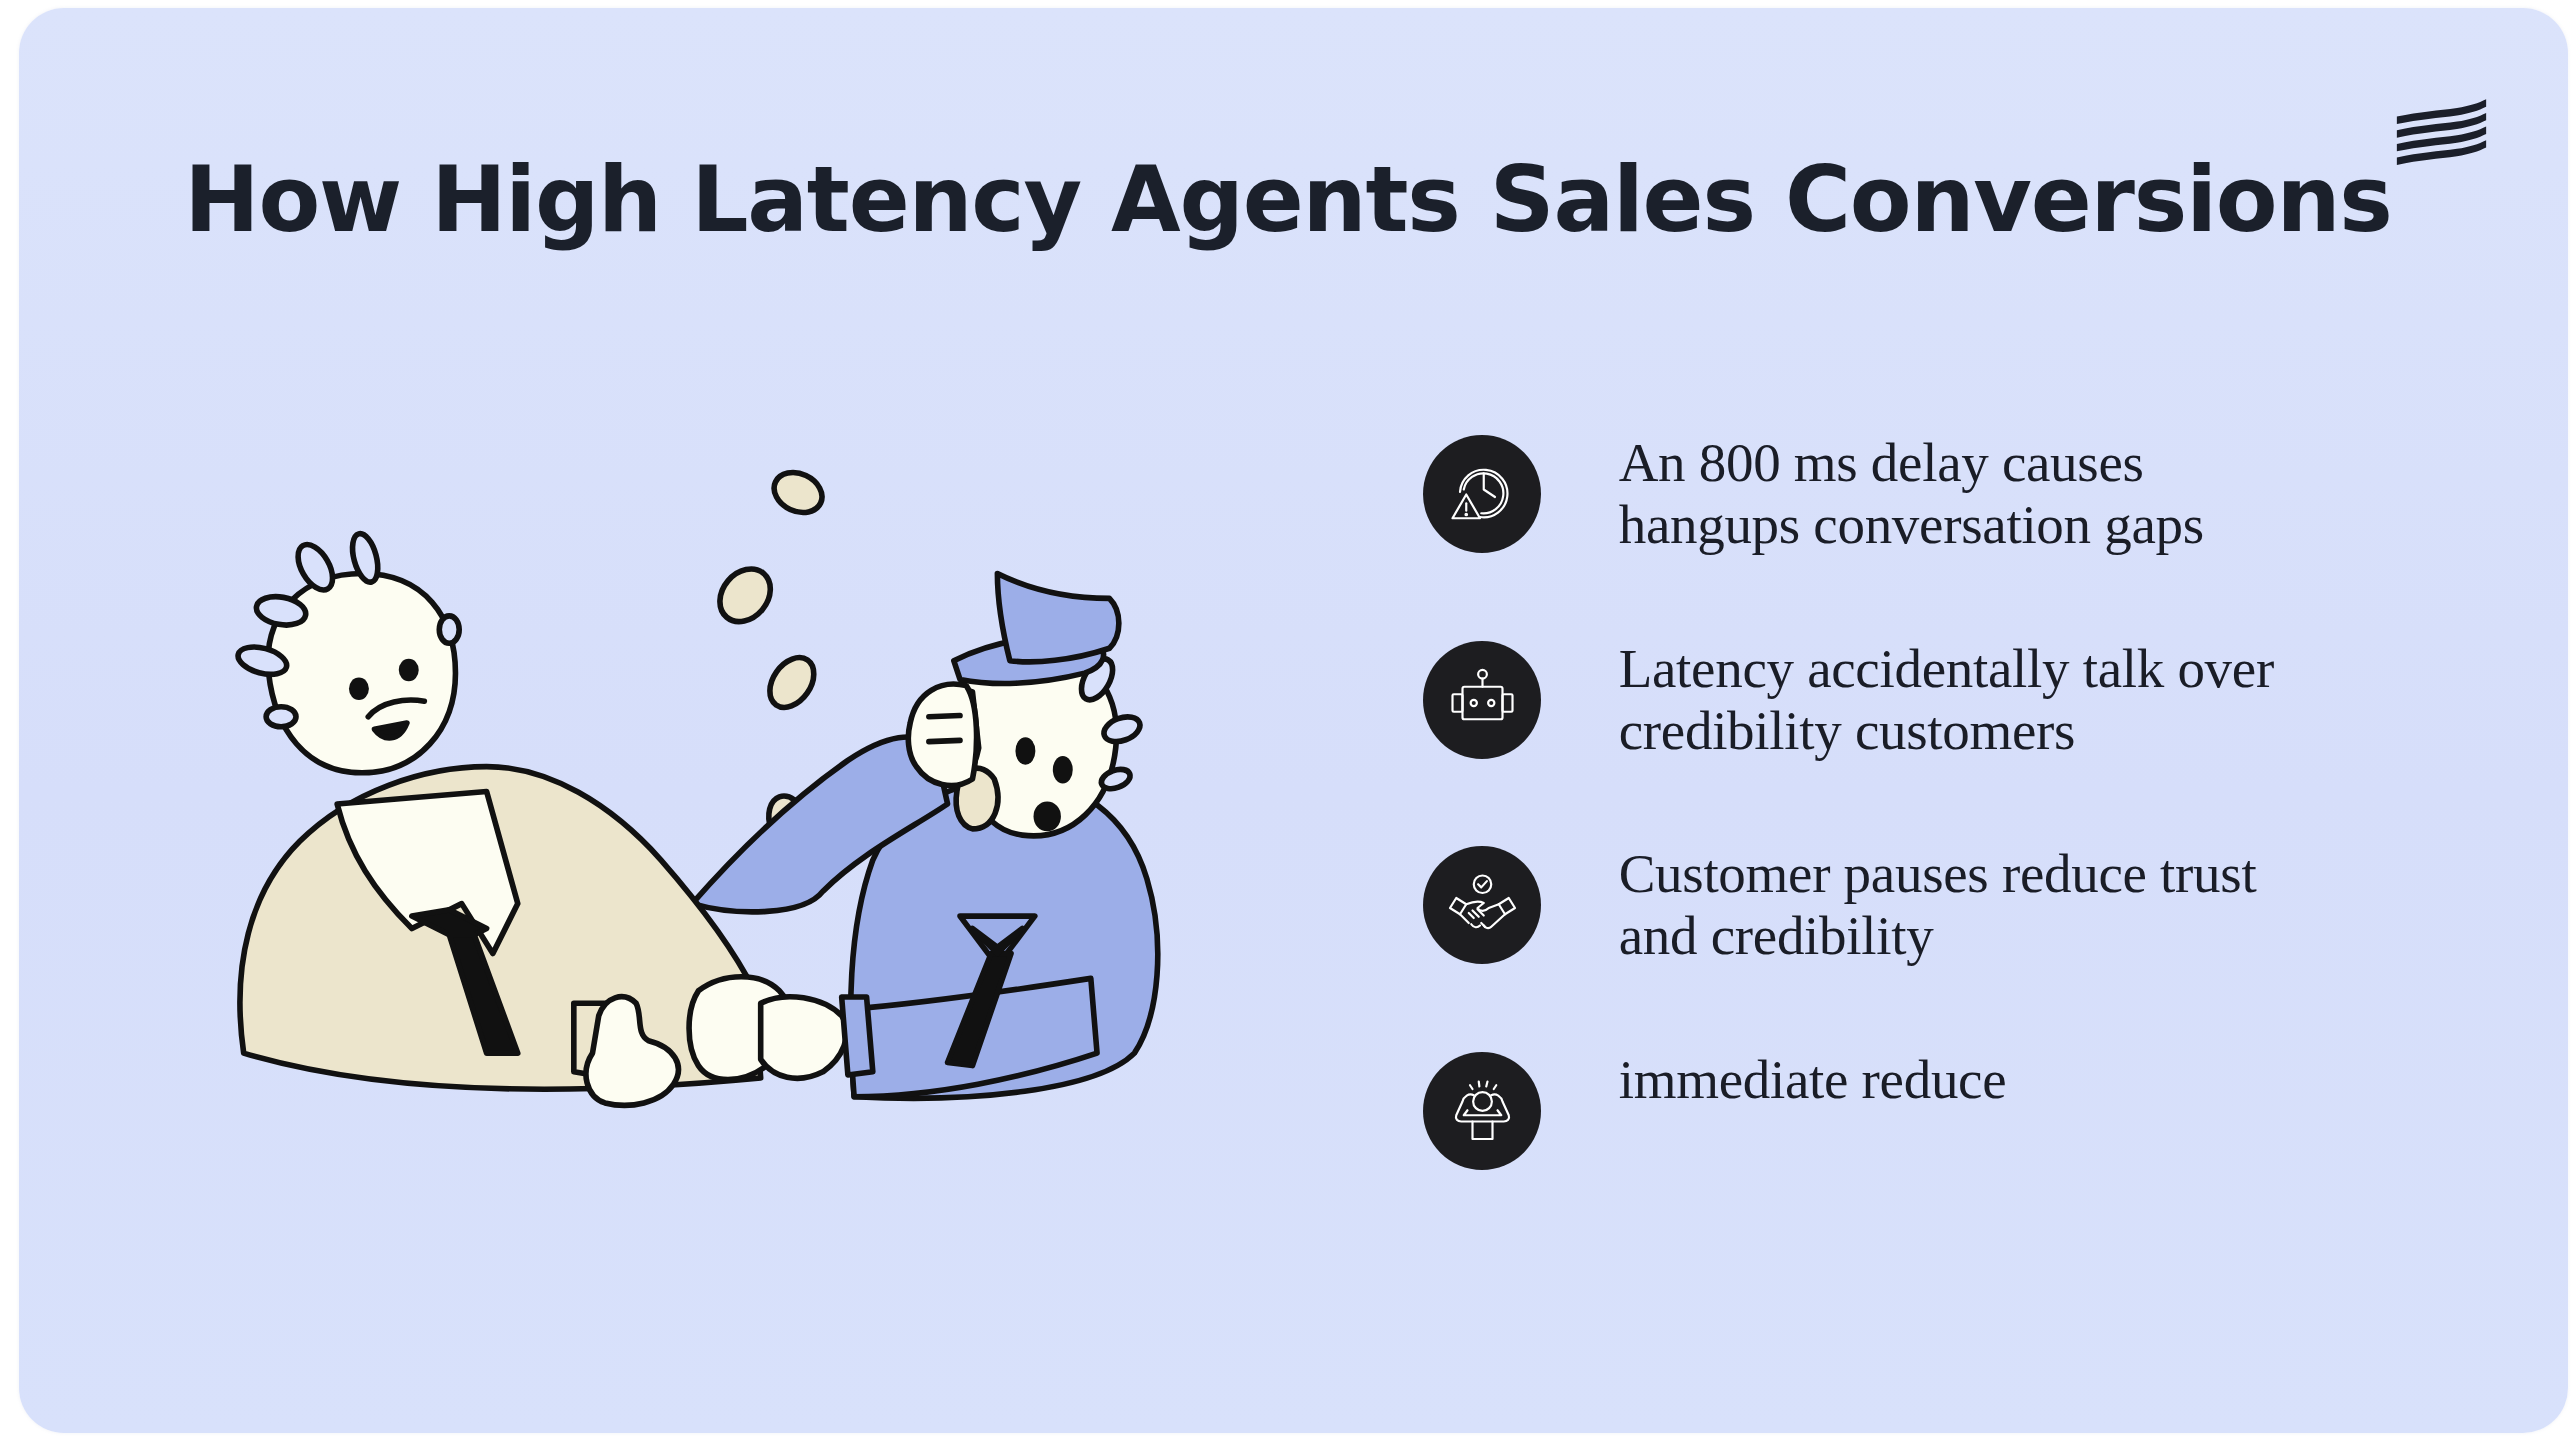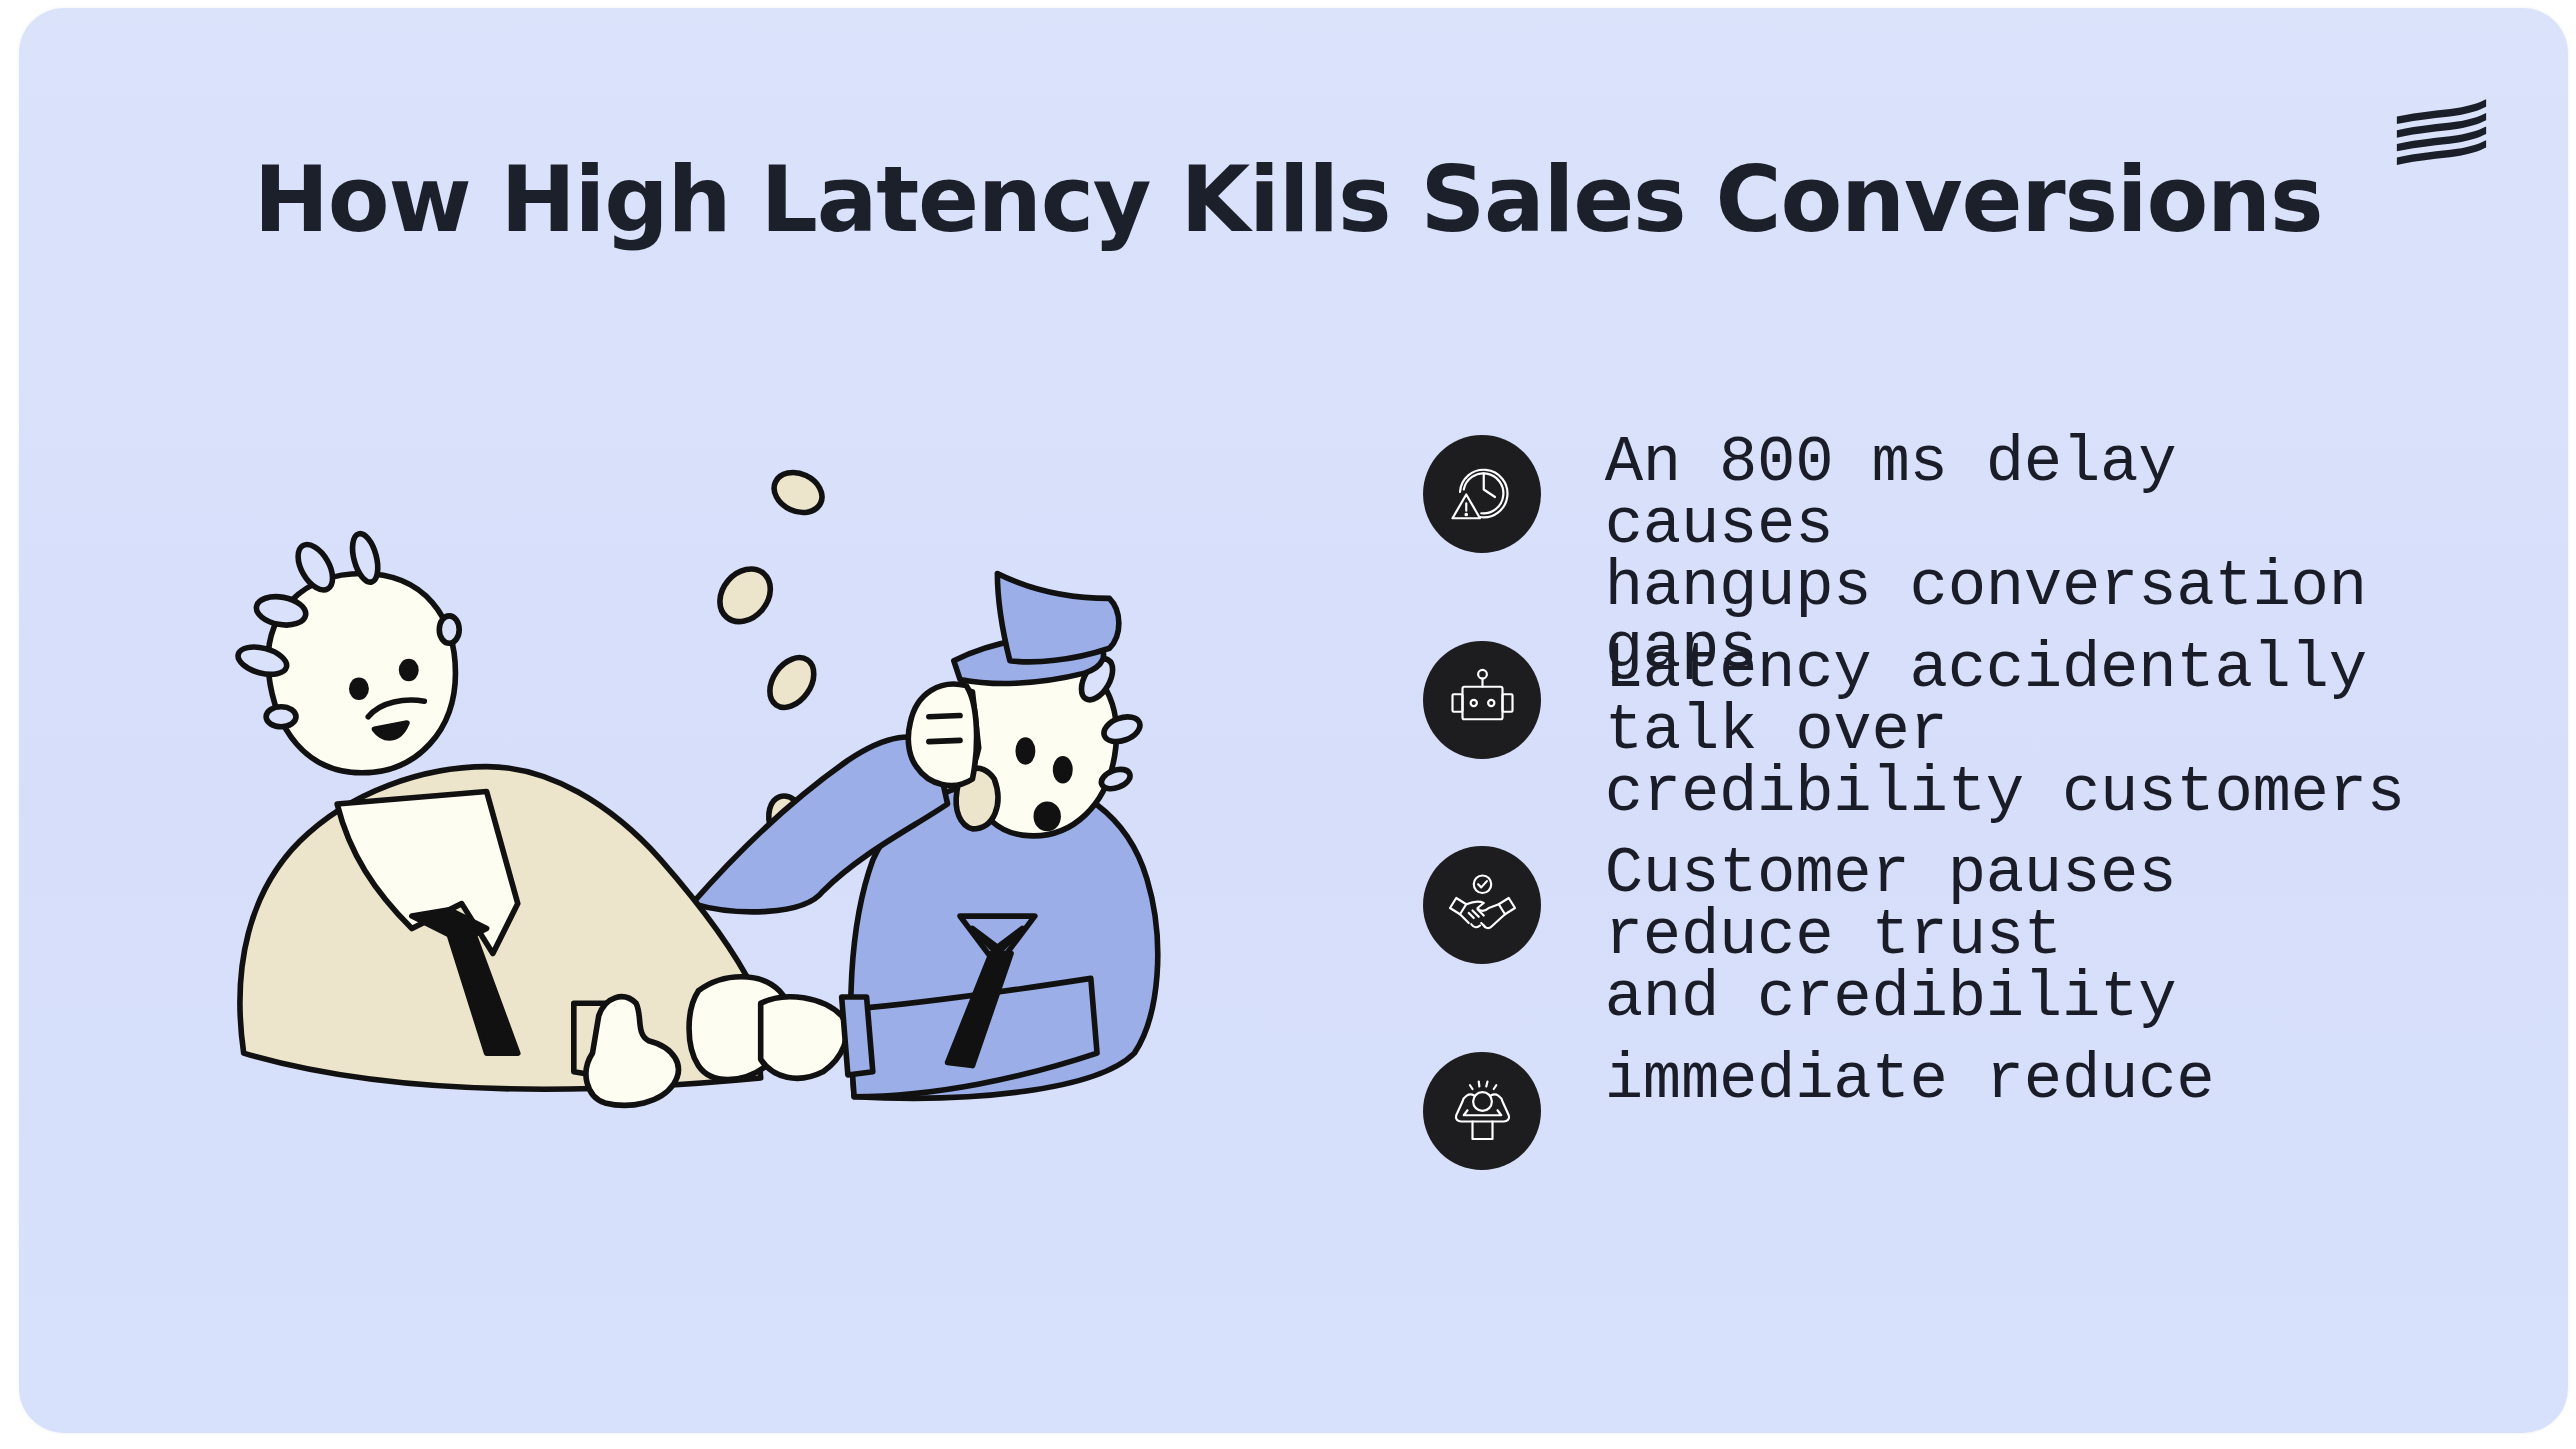--- a/index.html
+++ b/index.html
@@ -75,45 +75,45 @@
   }
   .point .icon-circle svg {
     position: absolute;
     left: 22px;
     top: 22px;
     width: 75px;
     height: 75px;
   }
   .point .text {
     position: absolute;
-    left: 182px;
+    left: 196px;
     top: -2.5px;
     width: 835px;
-    font-family: Liberation Mono, monospace;
-    font-size: 64px;
+    font-family: Liberation Serif, serif;
+    font-size: 55px;
     line-height: 62px;
     color: #1a1d27;
     letter-spacing: -0.3px;
   }
 </style>
 </head>
 <body>
 
 <div class="card">
 
   <svg class="logo" viewBox="0 0 150 120">
     <g fill="#1b1f2a">
       <path d="M3,36 C40,28 70,26 100,22 C120,19 135,14 147,8 L147,20 C135,26 120,31 100,34 C70,38 40,40 3,48 Z"></path>
       <path d="M3,58 C40,50 70,48 100,44 C120,41 135,36 147,30 L147,42 C135,48 120,53 100,56 C70,60 40,62 3,70 Z"></path>
       <path d="M3,80 C40,72 70,70 100,66 C120,63 135,58 147,52 L147,64 C135,70 120,75 100,78 C70,82 40,84 3,92 Z"></path>
       <path d="M3,102 C40,94 70,92 100,88 C120,85 135,80 147,74 L147,86 C135,92 120,97 100,100 C70,104 40,106 3,114 Z"></path>
     </g>
   </svg>
 
-  <h1 class="title" style="margin-left:-18.7px;">How High Latency Kills Sales Conversions</h1>
+  <h1 class="title" style="margin-left:-18.7px;">How High Latency Agents Sales Conversions</h1>
 
   <svg class="illustration" viewBox="0 0 1660 1080" style="left:206px; top:447px;">
     <g stroke="#111" stroke-width="9" stroke-linejoin="round" stroke-linecap="round">
 
       <ellipse cx="920" cy="60" rx="40" ry="30" fill="#ece5cc" transform="rotate(25 920 60)"></ellipse>
       <ellipse cx="835" cy="225" rx="36" ry="46" fill="#ece5cc" transform="rotate(40 835 225)"></ellipse>
       <ellipse cx="910" cy="365" rx="30" ry="44" fill="#ece5cc" transform="rotate(35 910 365)"></ellipse>
       <ellipse cx="905" cy="590" rx="30" ry="44" fill="#ece5cc" transform="rotate(-20 905 590)"></ellipse>
 
       <path d="M1010,1030 C1000,900 1000,760 1040,650 C1080,560 1180,520 1270,520 C1370,520 1450,580 1480,680 C1510,780 1500,900 1460,960 C1400,1020 1200,1040 1010,1030 Z" fill="#9caee8"></path>

